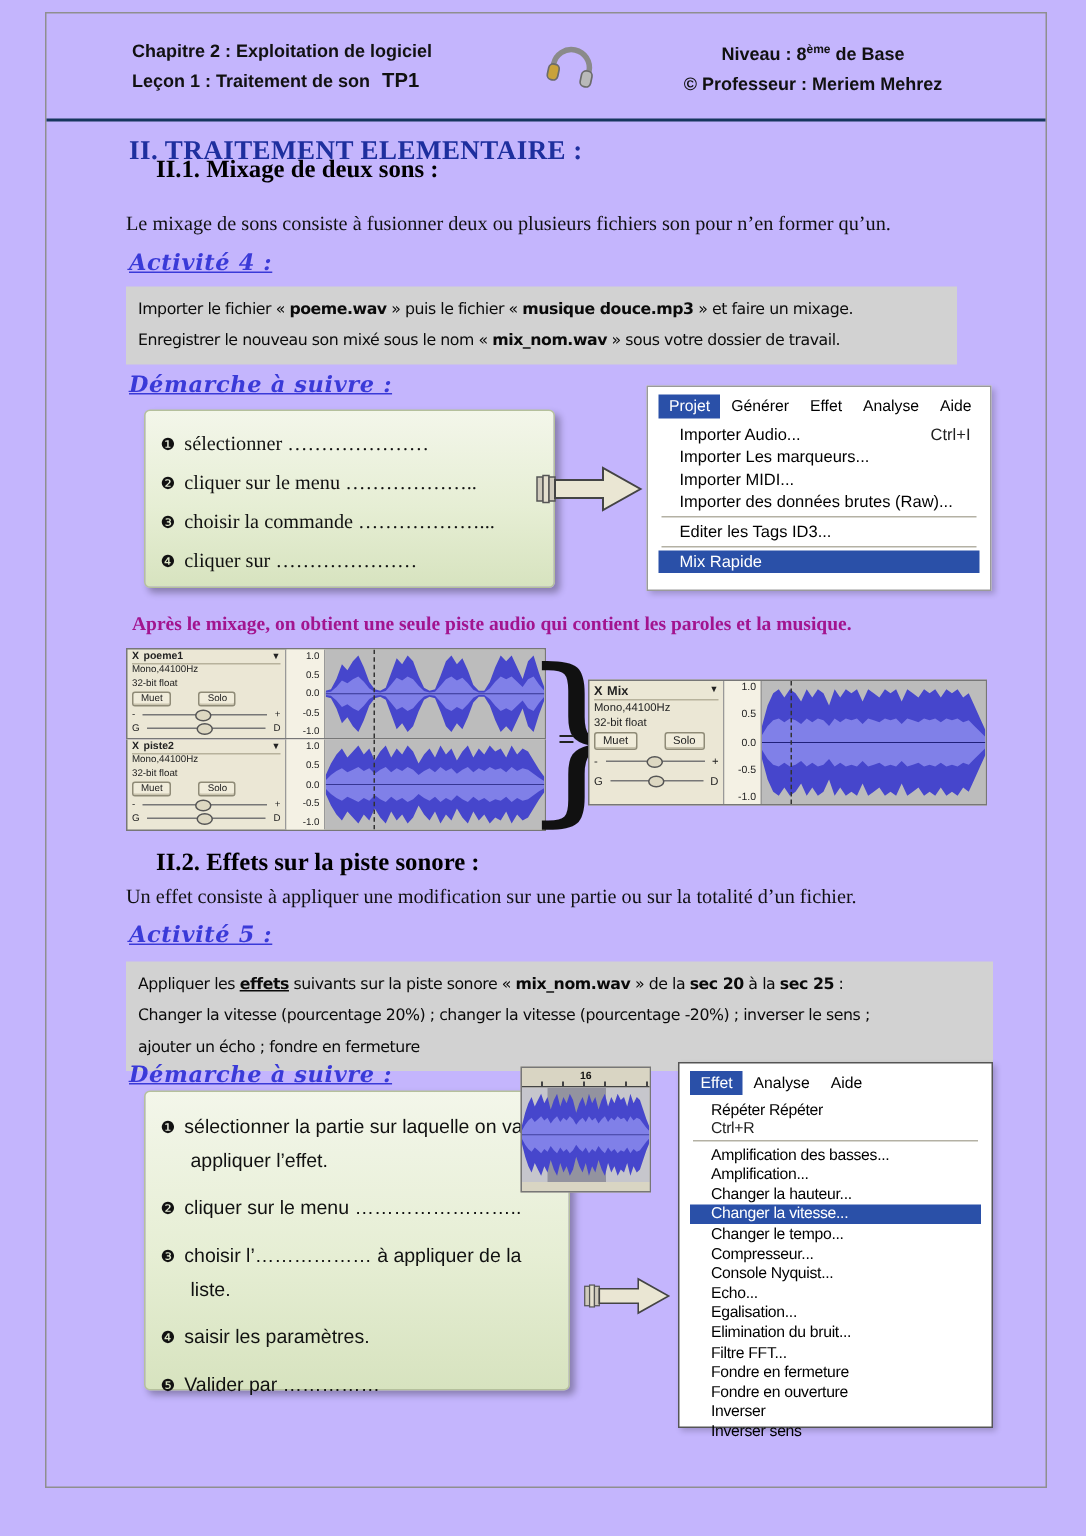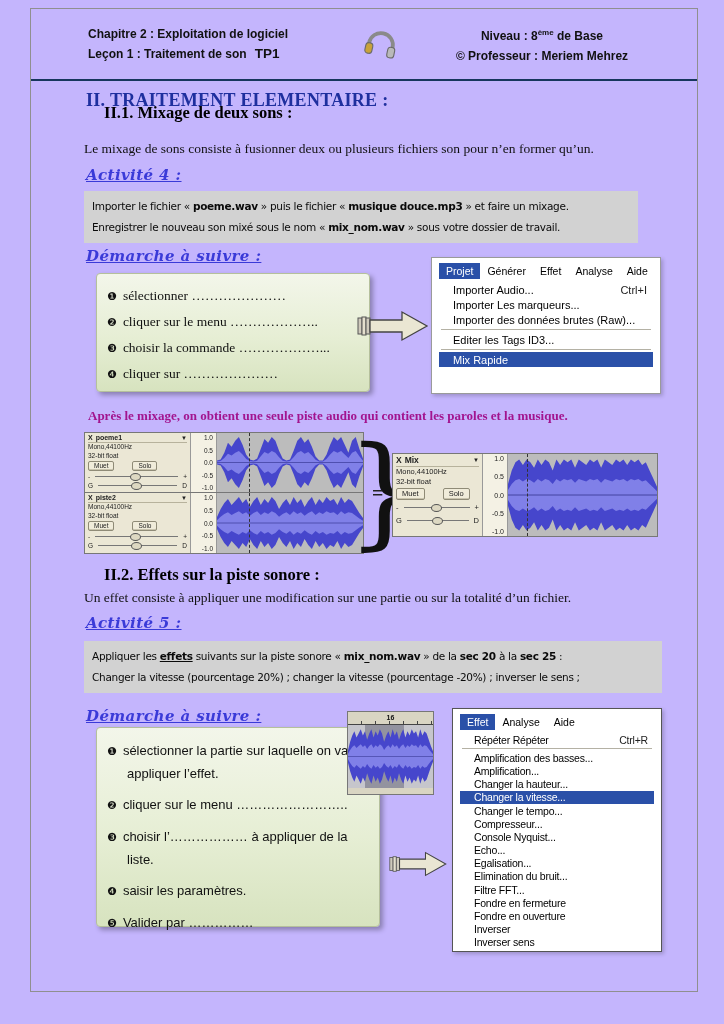--- a/index.html
+++ b/index.html
@@ -56,21 +56,21 @@
         box-shadow:2px 2px 4px rgba(0,0,0,.2);box-sizing:border-box;
         font-family:"Liberation Sans",sans-serif;padding:5px 7px;}
   #menu1{left:431px;top:257px;width:230px;height:137px;}
   #menu2{left:452px;top:708px;width:210px;height:244px;border-color:#555;}
   .menubar{display:flex;font-size:10.5px;margin-bottom:3px;}
   .mb{padding:2px 7px;color:#000;}
   .mb.hl{background:var(--menu-highlight,#2a50a8);color:#fff;}
   .mi{display:flex;justify-content:space-between;font-size:10.5px;
         padding:1px 6px 1px 14px;color:#000;}
   #menu1 .mi{font-size:11px;padding-top:1.5px;padding-bottom:1.5px;}
-  #menu2 .mi{padding-top:.6px;padding-bottom:.6px;letter-spacing:-.2px;}
+  #menu2 .mi{padding-top:.6px;padding-bottom:.6px;letter-spacing:-.2px;flex-direction:column;}
   .mi.hl{background:var(--menu-highlight,#2a50a8);color:#fff;}
   .mi .sc{color:#222;}
   .msep{border-top:1px solid #b4b1a4;margin:2px 2px;}
 
   #note1{position:absolute;left:88px;top:408px;font-size:13px;font-weight:bold;
         color:var(--note-purple,#a2148f);width:580px;}
 
   
   .atrackgroup{position:absolute;left:84px;top:432px;width:280px;}
   .atrack{display:flex;height:61px;border:1px solid #777;background:#ebe7d5;box-sizing:border-box;}
@@ -187,20 +187,23 @@
     </div>
     <div class="mlist">
       <div class="mi">
           <span>Importer Audio...</span>
           <span class="sc">Ctrl+I</span>
         </div>
       <div class="mi">
           <span>Importer Les marqueurs...</span>
         </div>
       <div class="mi">
+          <span>Importer MIDI...</span>
+        </div>
+      <div class="mi">
           <span>Importer des données brutes (Raw)...</span>
         </div>
       <div class="msep"></div>
       <div class="mi">
           <span>Editer les Tags ID3...</span>
         </div>
       <div class="msep"></div>
       <div class="mi hl">
           <span>Mix Rapide</span>
         </div>
@@ -350,20 +353,21 @@
     </div>
   </div>
 
   <div id="sub2" class="subtitle">II.2. Effets sur la piste sonore :</div>
   <div id="intro2" class="bodytext">Un effet consiste à appliquer une modification sur une partie ou sur la totalité d’un fichier.</div>
   <div id="act5" class="script-label">Activité 5 :</div>
 
   <div id="gbox2" class="graybox">
     <div><span>Appliquer les </span><span style="font-weight: bold; text-decoration: underline;">effets</span><span> suivants sur la piste sonore « </span><span style="font-weight: bold;">mix_nom.wav</span><span> » de la </span><span style="font-weight: bold;">sec 20</span><span> à la </span><span style="font-weight: bold;">sec 25</span><span> :</span></div>
     <div><span>Changer la vitesse (pourcentage 20%) ; changer la vitesse (pourcentage -20%) ; inverser le sens ;</span></div>
+    <div><span>ajouter un écho ; fondre en fermeture</span></div>
   </div>
 
   <div id="dem2" class="script-label">Démarche à suivre :</div>
 
   <div id="thumb">
     <div class="thumb-timeline"><span>16</span></div>
     <div class="thumb-wave">
       <div class="sel"></div>
       <svg viewBox="0 0 200 60" preserveAspectRatio="none">
         <polygon class="wfo" points="0.0,24.0 5.0,16.0 10.0,10.0 15.0,6.0 20.0,12.0 25.0,8.0 30.0,4.0 35.0,10.0 40.0,6.0 45.0,14.0 50.0,8.0 55.0,4.0 60.0,12.0 65.0,6.0 70.0,10.0 75.0,4.0 80.0,8.0 85.0,16.0 90.0,10.0 95.0,6.0 100.0,12.0 105.0,4.0 110.0,10.0 115.0,6.0 120.0,14.0 125.0,8.0 130.0,4.0 135.0,12.0 140.0,6.0 145.0,10.0 150.0,4.0 155.0,8.0 160.0,6.0 165.0,12.0 170.0,4.0 175.0,10.0 180.0,6.0 185.0,8.0 190.0,14.0 195.0,20.0 200.0,25.0 200.0,35.0 195.0,40.0 190.0,46.0 185.0,52.0 180.0,54.0 175.0,50.0 170.0,56.0 165.0,48.0 160.0,54.0 155.0,52.0 150.0,56.0 145.0,50.0 140.0,54.0 135.0,48.0 130.0,56.0 125.0,52.0 120.0,46.0 115.0,54.0 110.0,50.0 105.0,56.0 100.0,48.0 95.0,54.0 90.0,50.0 85.0,44.0 80.0,52.0 75.0,56.0 70.0,50.0 65.0,54.0 60.0,48.0 55.0,56.0 50.0,52.0 45.0,46.0 40.0,54.0 35.0,50.0 30.0,56.0 25.0,52.0 20.0,48.0 15.0,54.0 10.0,50.0 5.0,44.0 0.0,36.0"></polygon>

